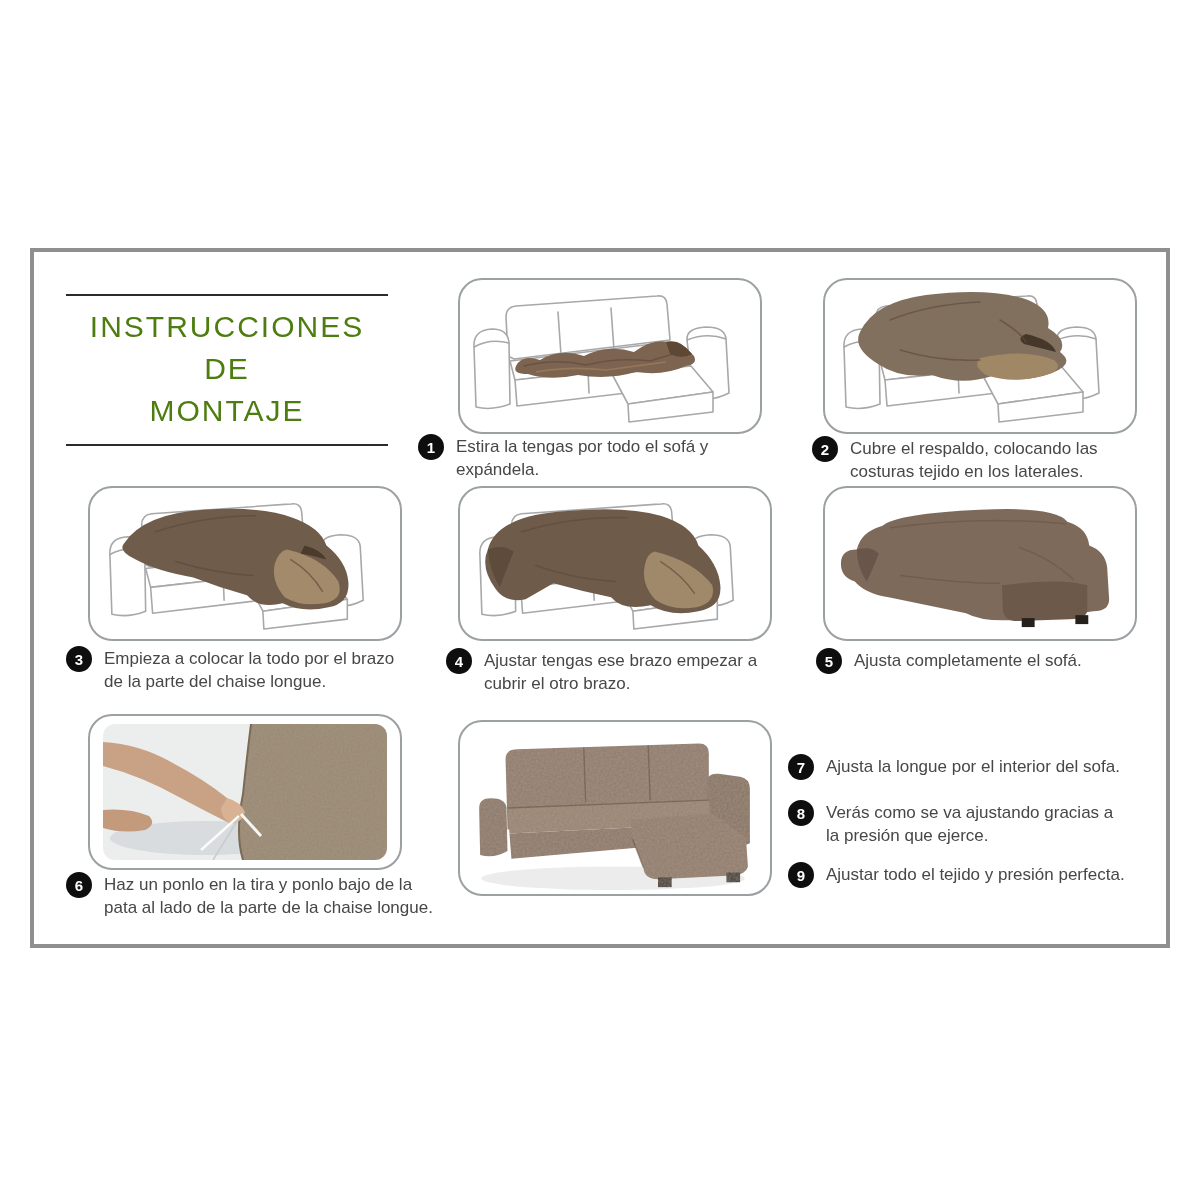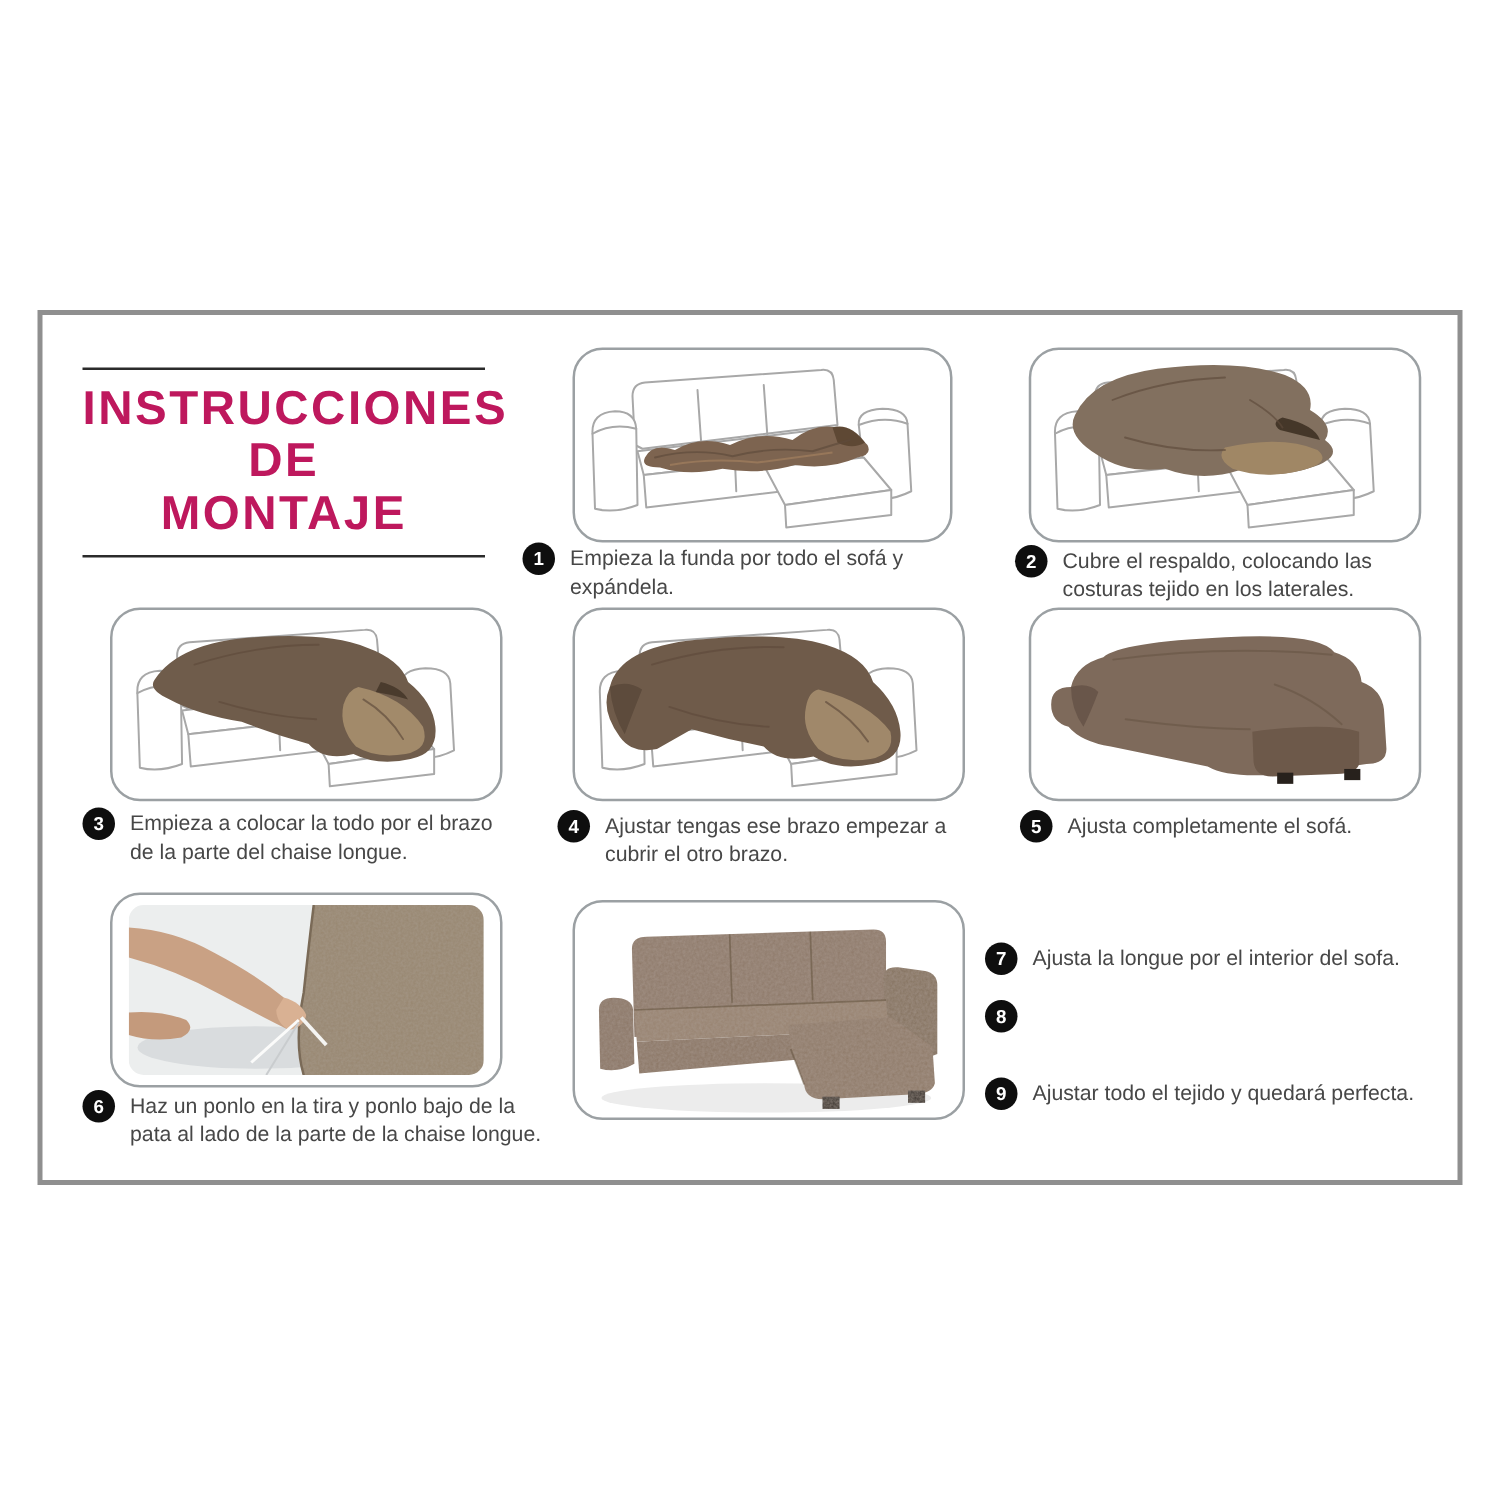--- a/index.html
+++ b/index.html
@@ -10,22 +10,22 @@
   .frame {
     position:absolute; left:30px; top:248px; width:1140px; height:700px;
     border:4px solid #8f8f8f; box-sizing:border-box; background:#ffffff;
   }
   .title-block {
     position:absolute; left:32px; top:42px; width:322px;
     border-top:2px solid #2b2b2b; border-bottom:2px solid #2b2b2b;
     padding:10px 0 12px 0; text-align:center;
   }
   .title-block h1 {
-    margin:0; font-size:38px; line-height:42px; letter-spacing:2px;
-    font-weight:bold; color:#be185d;
+    margin:0; font-size:30px; line-height:42px; letter-spacing:2px;
+    font-weight:normal; color:#4d7c0f;
   }
   .title-block h1 span { display:block; }
   .panel {
     position:absolute; background:#ffffff;
     border:2px solid #9ba0a3; border-radius:24px; box-sizing:border-box;
     overflow:hidden;
   }
   .panel svg { display:block; width:100%; height:100%; }
   .caption {
     position:absolute; display:flex; gap:12px; align-items:flex-start;
@@ -103,21 +103,21 @@
           <path d="M150,78 Q196,68 224,80 Q236,90 212,96 Q182,104 156,95 Q142,86 150,78 Z" fill="#a08765"></path>
           <path class="crease" d="M60,40 Q100,24 150,22"></path>
           <path class="crease" d="M70,70 Q110,82 150,80"></path>
           <path class="crease" d="M170,40 Q190,52 196,62"></path>
         </g>
       </svg>
     </div>
 
     <div class="caption" style="left:384px; top:182px; width:352px;">
       <div class="badge">1</div>
-      <p class="step-text">Empieza la funda por todo el sofá y expándela.</p>
+      <p class="step-text">Estira la tengas por todo el sofá y expándela.</p>
     </div>
 
     <div class="caption" style="left:778px; top:184px; width:330px;">
       <div class="badge">2</div>
       <p class="step-text">Cubre el respaldo, colocando las
 costuras tejido en los laterales.</p>
     </div>
 
     <div class="panel" style="left:54px; top:234px; width:314px; height:155px;">
       <svg viewBox="0 0 300 152">
@@ -266,21 +266,23 @@
 pata al lado de la parte de la chaise longue.</p>
     </div>
 
     <div class="caption" style="left:754px; top:502px; width:360px;">
       <div class="badge">7</div>
       <p class="step-text">Ajusta la longue por el interior del sofa.</p>
     </div>
 
     <div class="caption" style="left:754px; top:548px; width:360px;">
       <div class="badge">8</div>
+      <p class="step-text">Verás como se va ajustando gracias a
+la presión que ejerce.</p>
     </div>
 
     <div class="caption" style="left:754px; top:610px; width:360px;">
       <div class="badge">9</div>
-      <p class="step-text">Ajustar todo el tejido y quedará perfecta.</p>
+      <p class="step-text">Ajustar todo el tejido y presión perfecta.</p>
     </div>
 
   </div>
 </div>
 
 </body></html>

